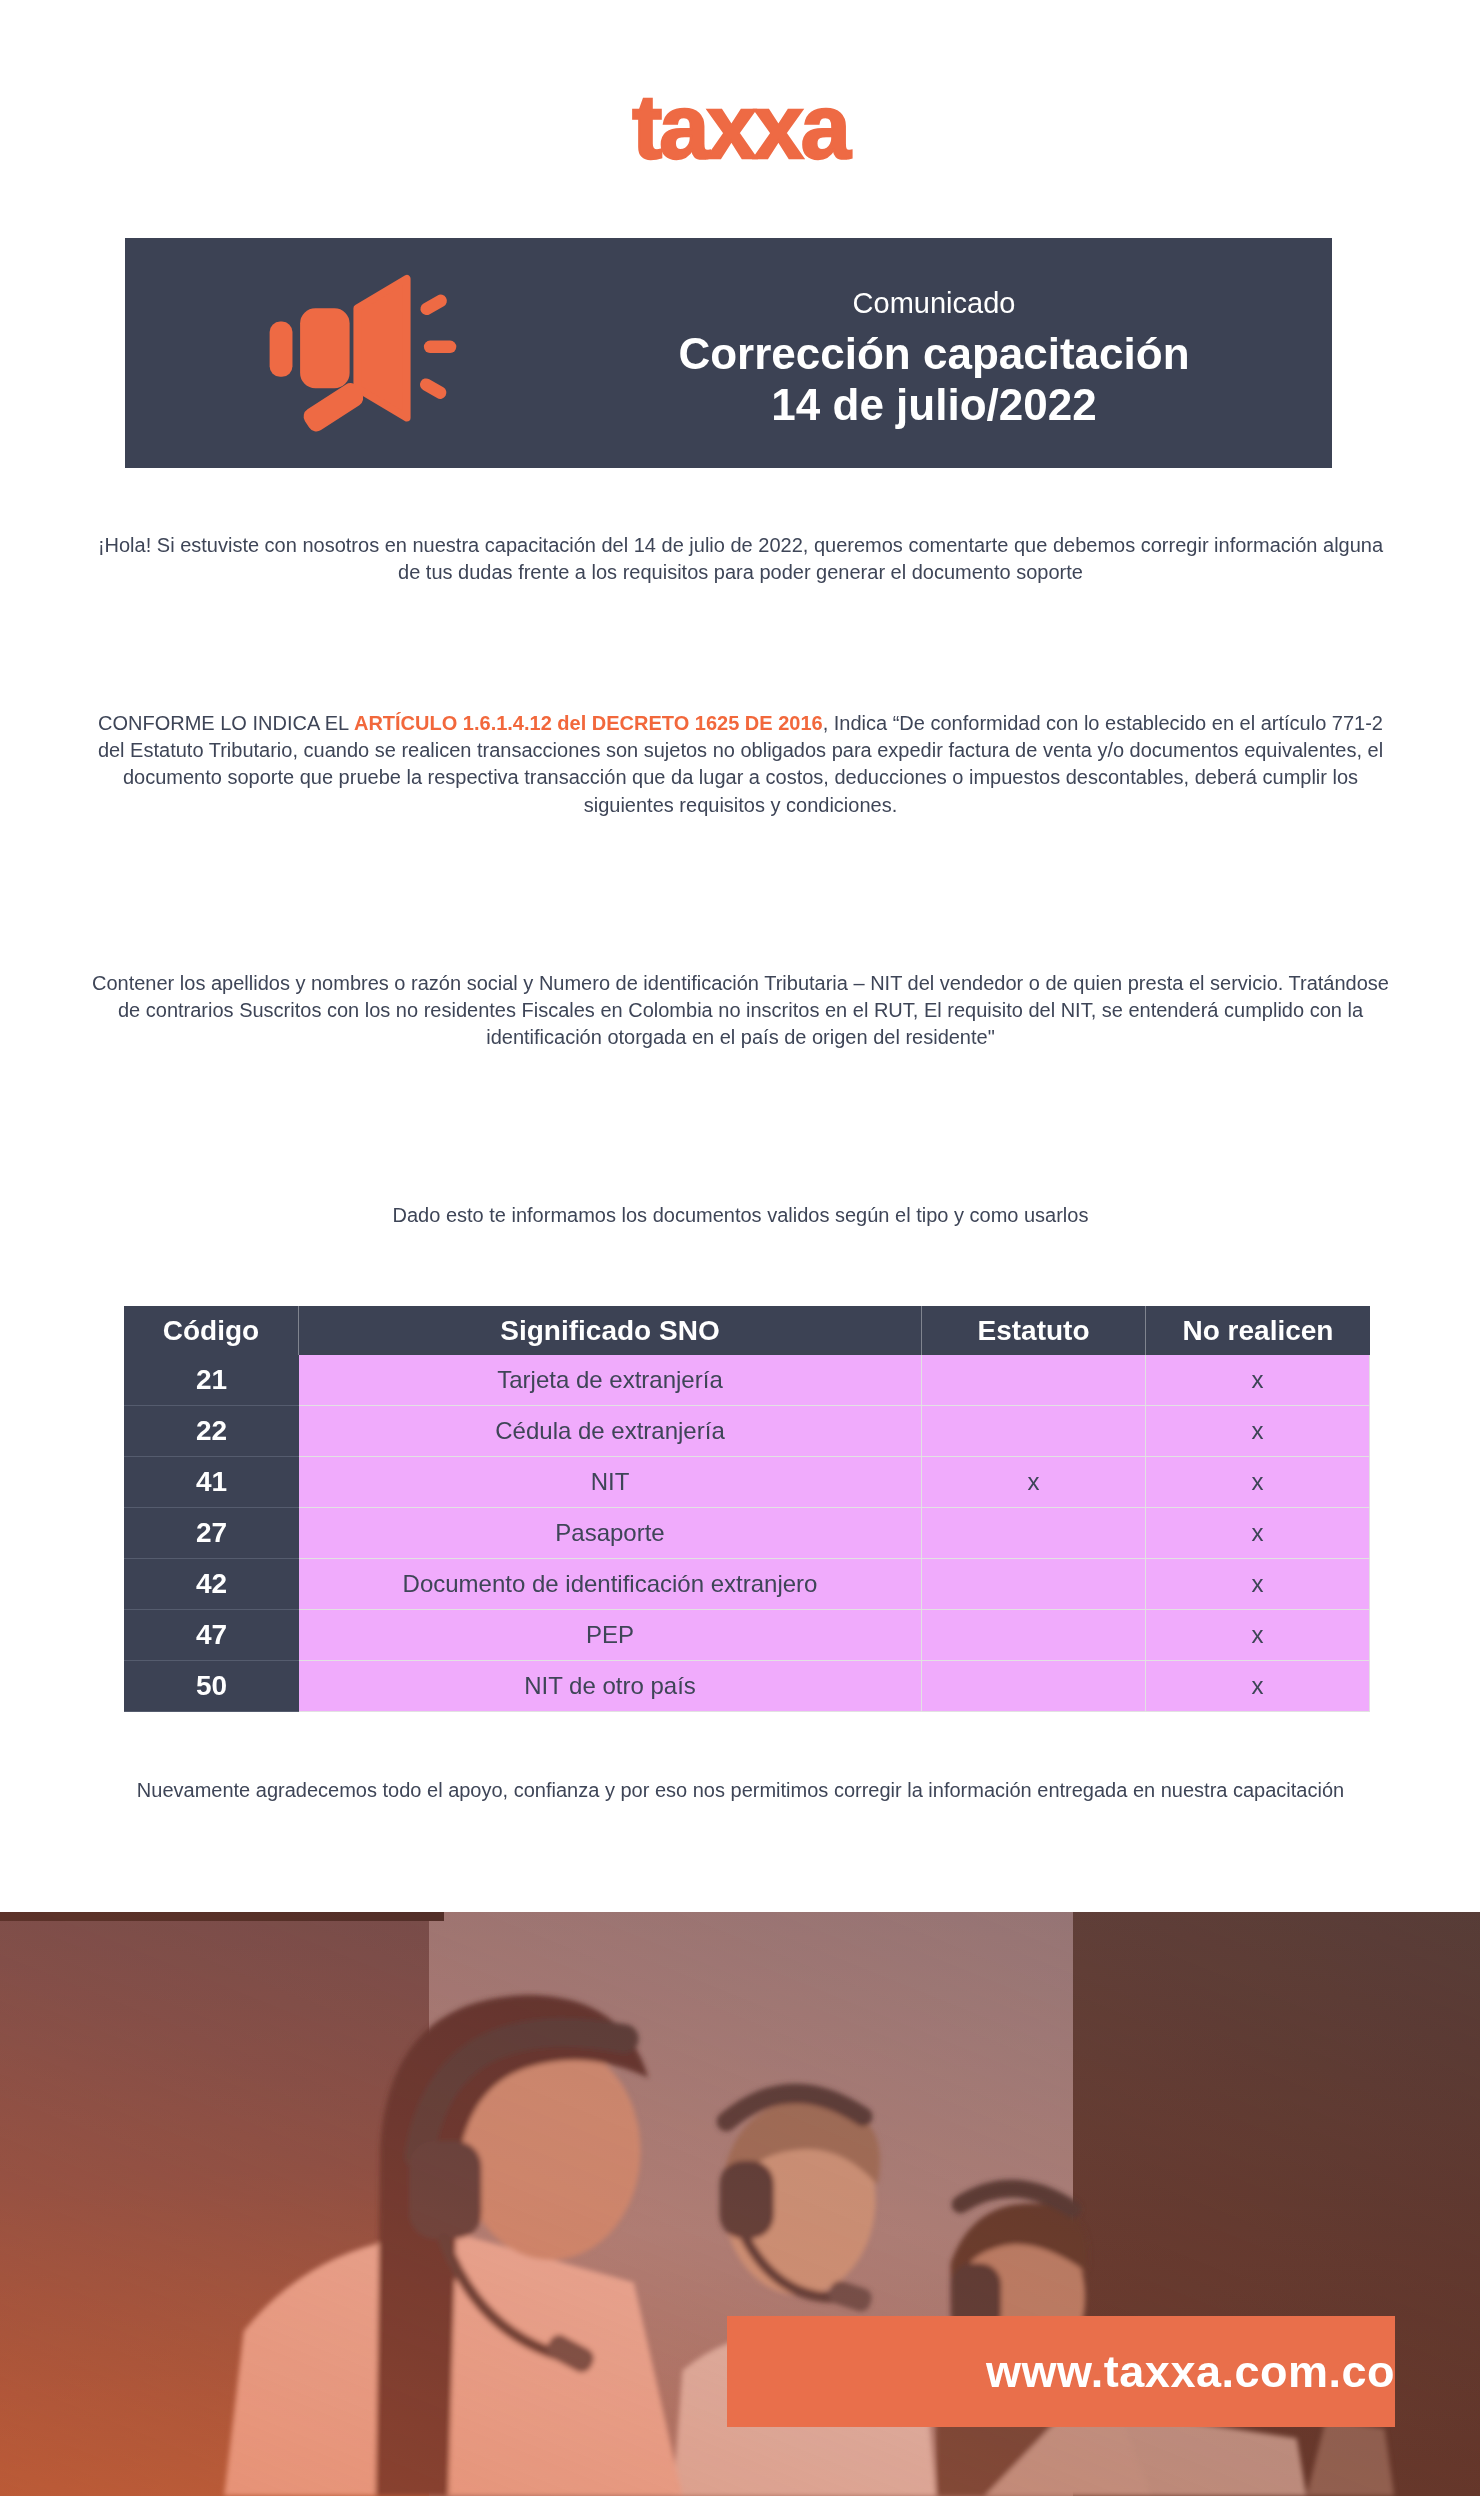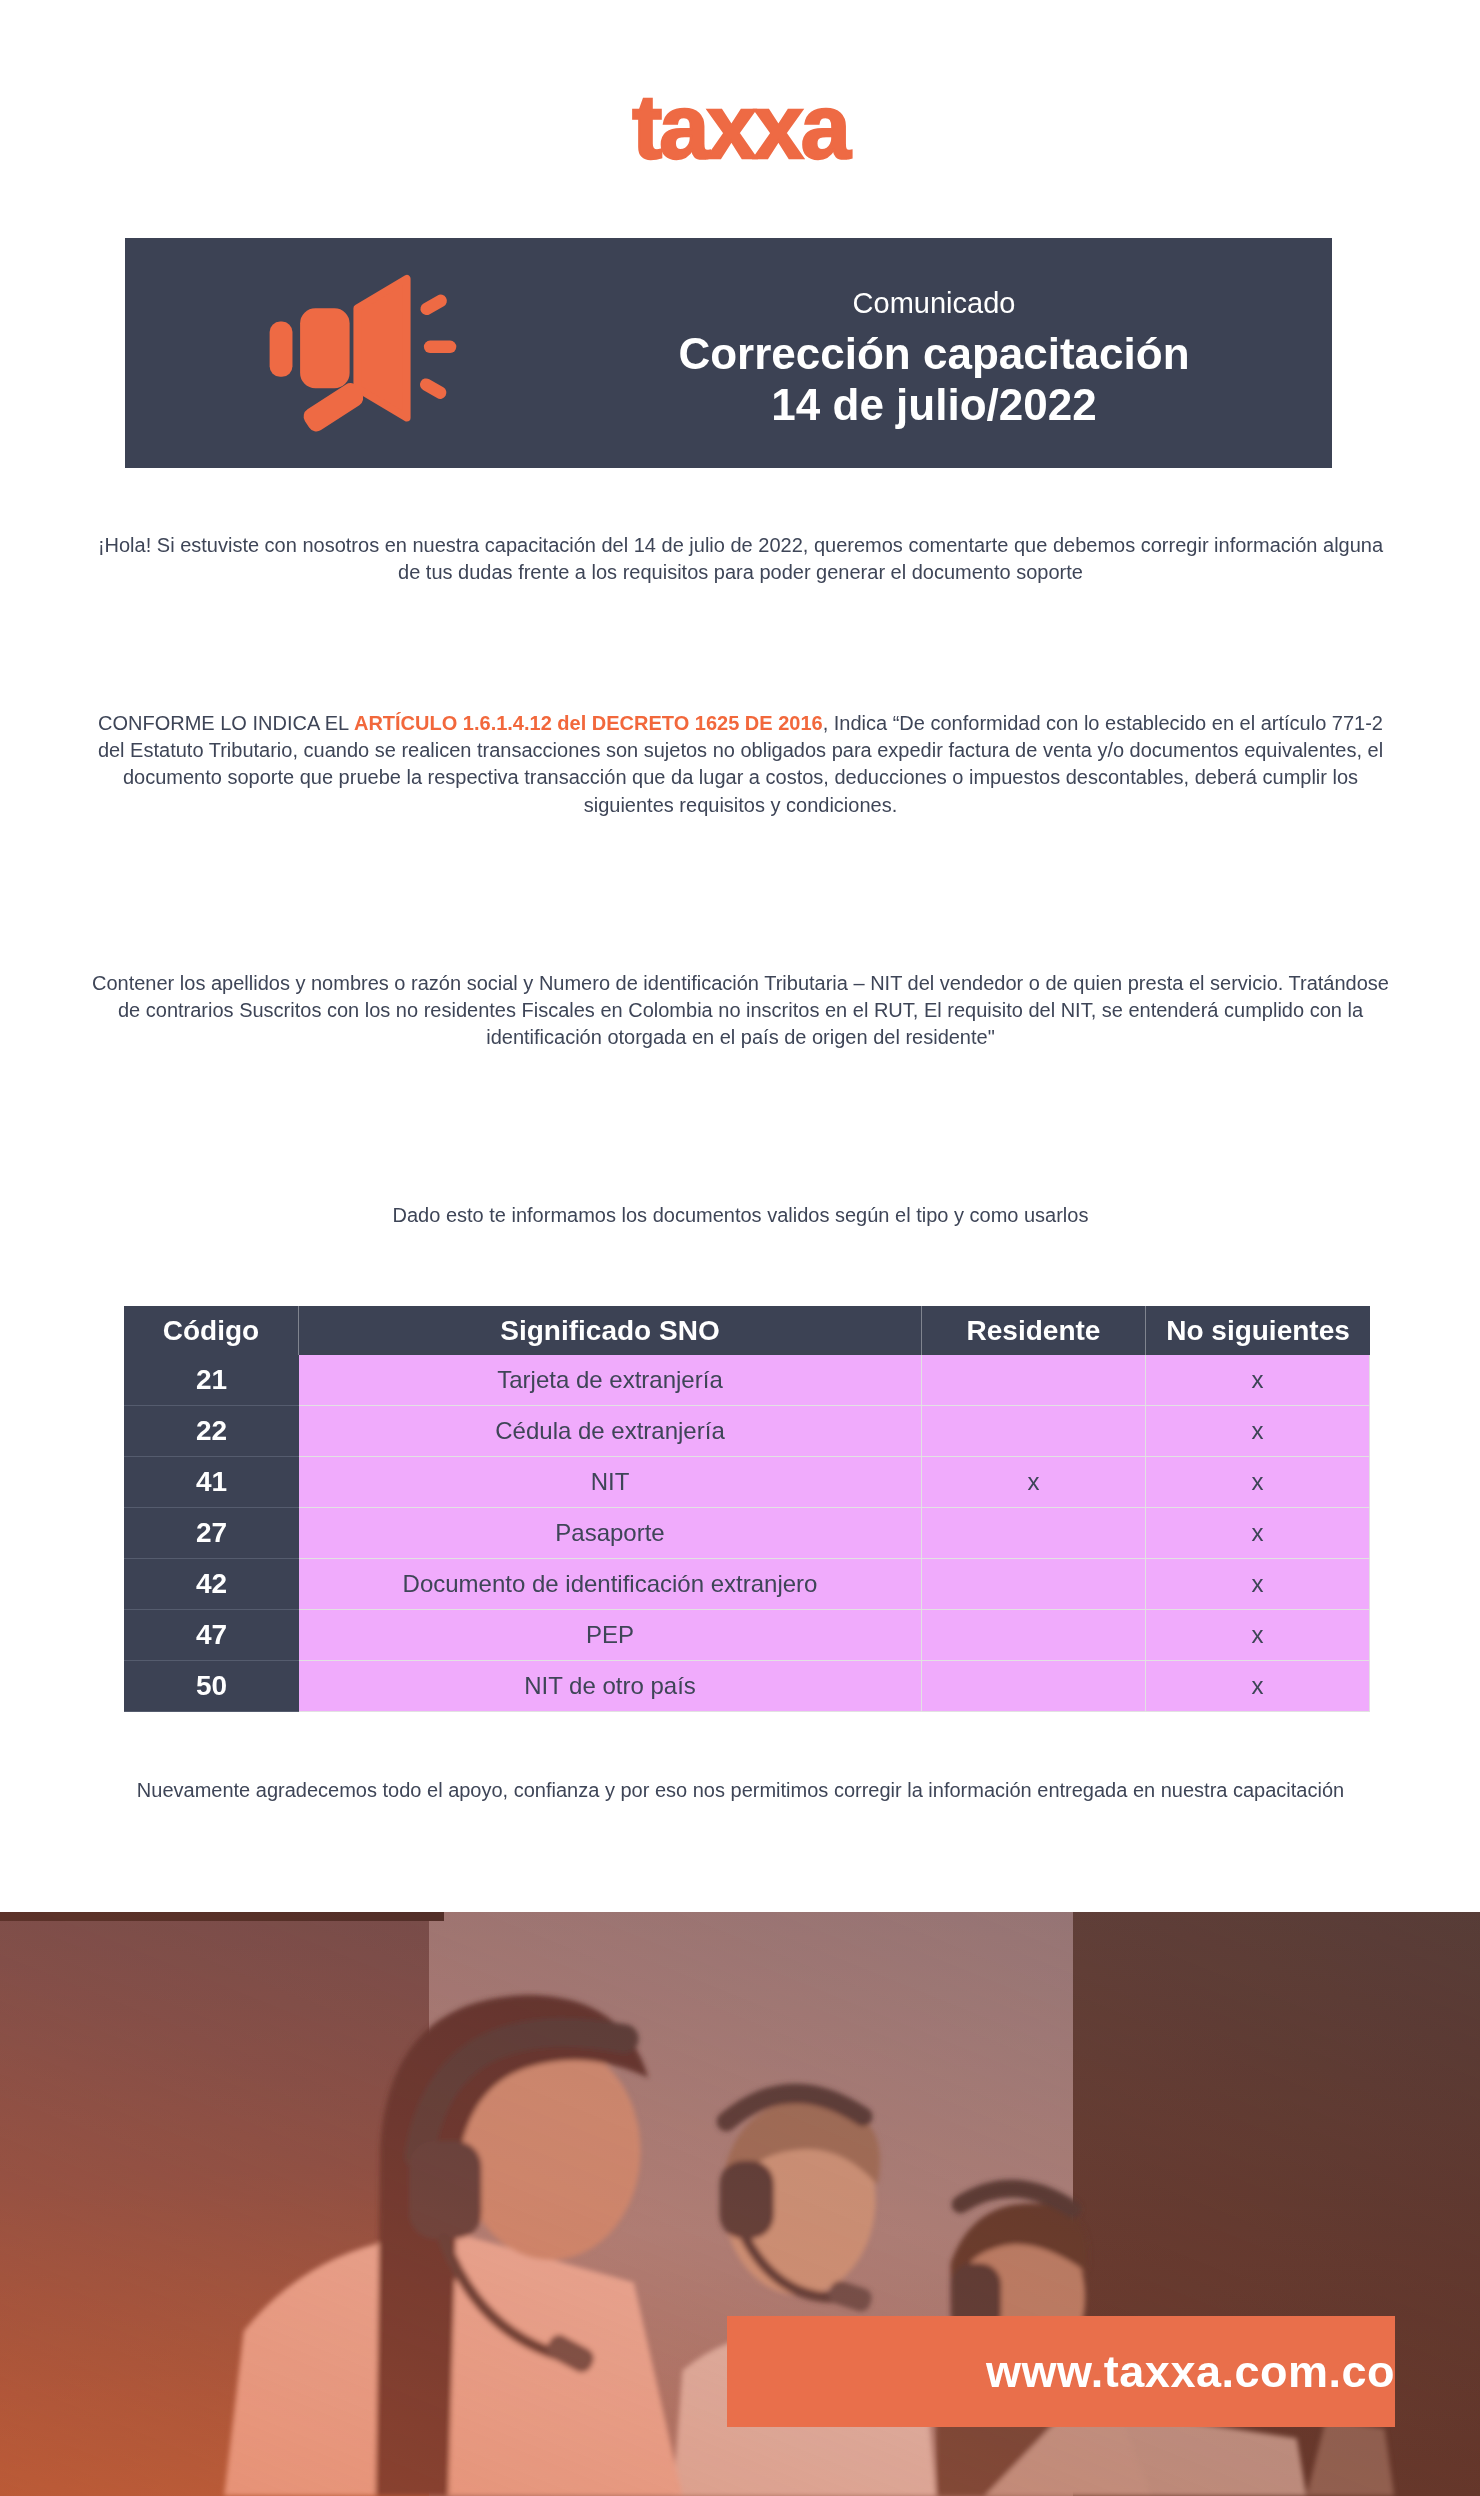--- a/index.html
+++ b/index.html
@@ -81,22 +81,22 @@
   <div class="para p-legal"><span>CONFORME LO INDICA EL </span><span class="hl">ARTÍCULO 1.6.1.4.12 del DECRETO 1625 DE 2016</span><span>, Indica “De conformidad con lo establecido en el artículo 771-2 del Estatuto Tributario, cuando se realicen transacciones son sujetos no obligados para expedir factura de venta y/o documentos equivalentes, el documento soporte que pruebe la respectiva transacción que da lugar a costos, deducciones o impuestos descontables, deberá cumplir los siguientes requisitos y condiciones.</span></div>
 
   <div class="para p-dado">Dado esto te informamos los documentos validos según el tipo y como usarlos</div>
 
   <div class="para p-quote">Contener los apellidos y nombres o razón social y Numero de identificación Tributaria – NIT del vendedor o de quien presta el servicio. Tratándose de contrarios Suscritos con los no residentes Fiscales en Colombia no inscritos en el RUT, El requisito del NIT, se entenderá cumplido con la identificación otorgada en el país de origen del residente"</div>
 
   <div class="doc-table">
     <div class="t-row t-head">
       <div class="cell">Código</div>
       <div class="cell">Significado SNO</div>
-      <div class="cell">Residente</div>
-      <div class="cell">No siguientes</div>
+      <div class="cell">Estatuto</div>
+      <div class="cell">No realicen</div>
     </div>
     <div class="t-body">
     <div class="t-row">
       <div class="cell code">21</div>
       <div class="cell">Tarjeta de extranjería</div>
       <div class="cell"></div>
       <div class="cell">x</div>
     </div>
 
     <div class="t-row">

